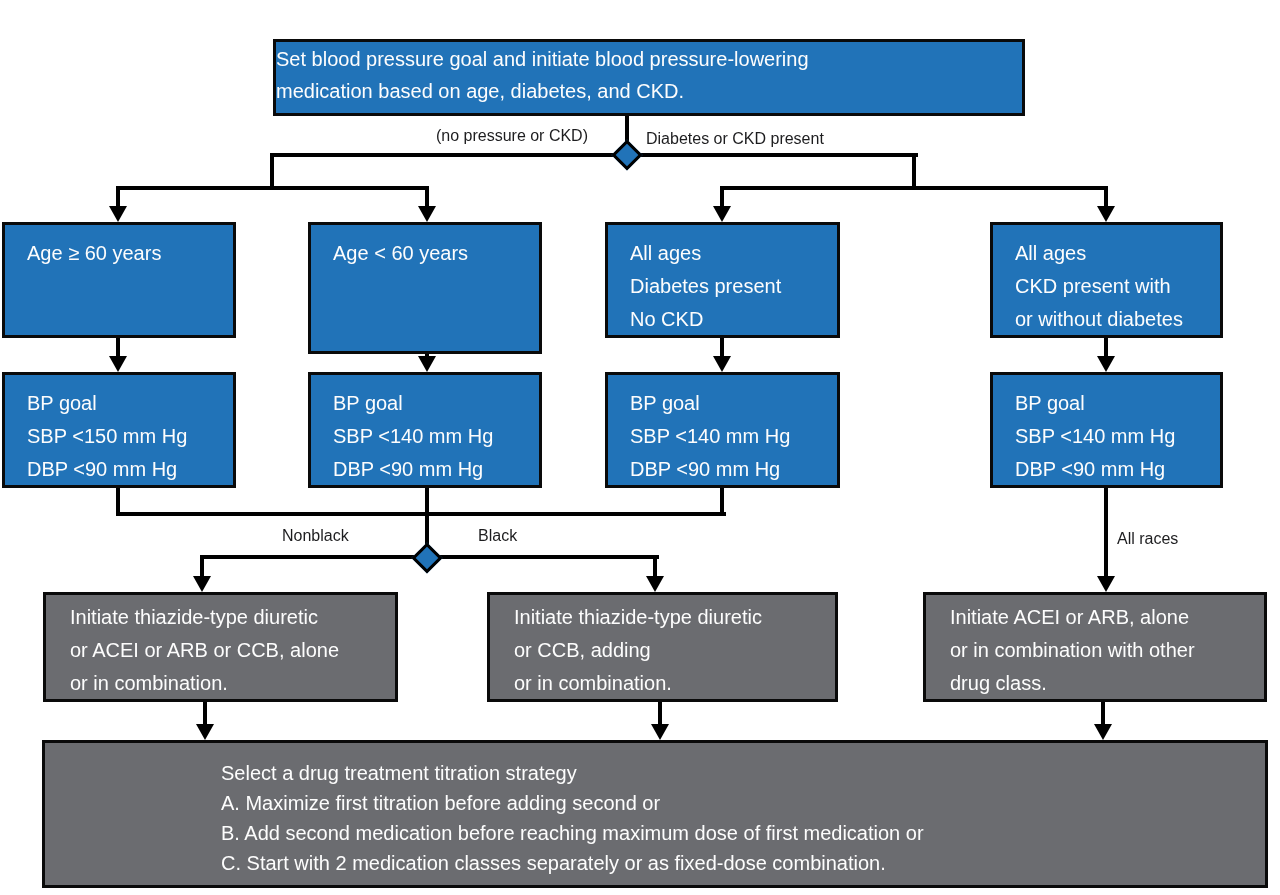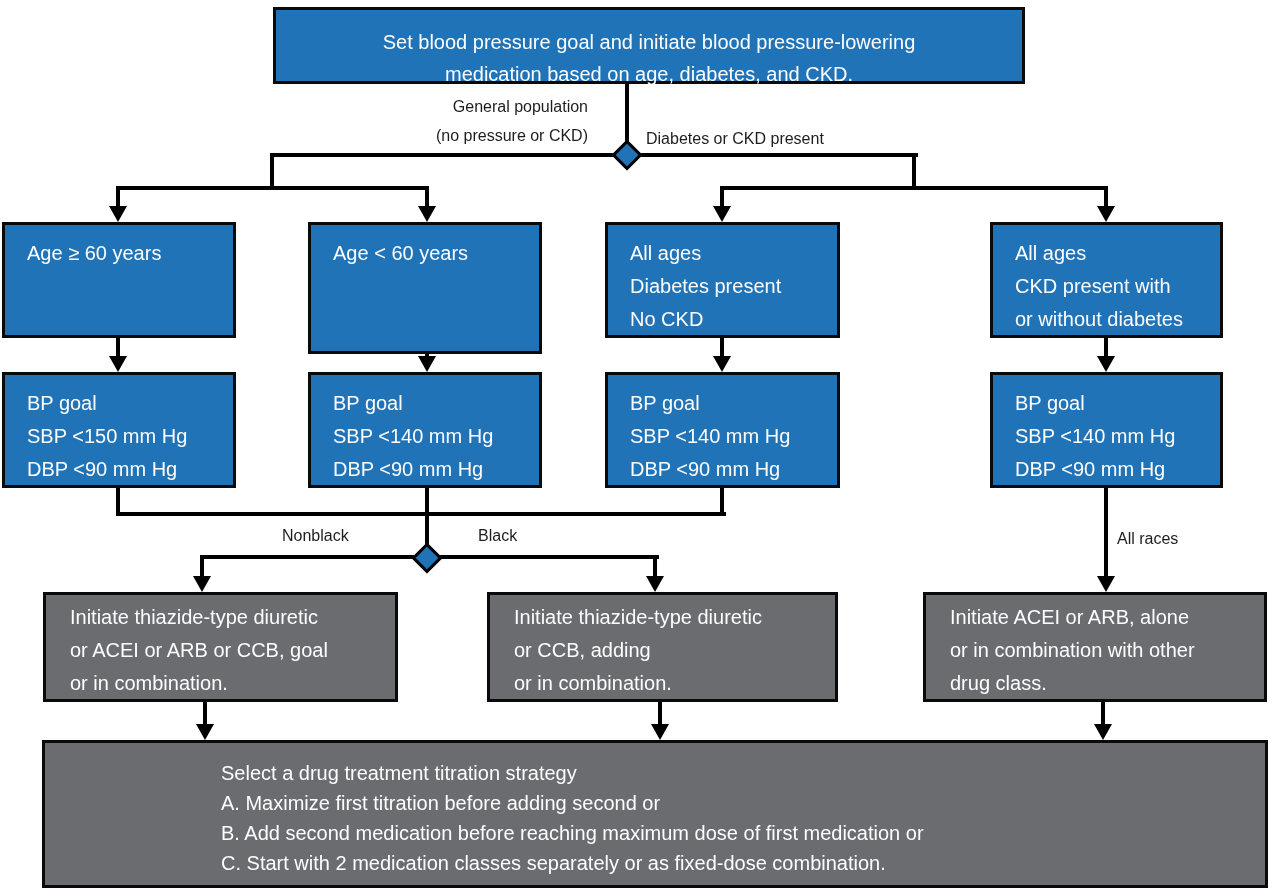--- a/index.html
+++ b/index.html
@@ -11,21 +11,21 @@
   .ah { position:absolute; width:0; height:0;
         border-left:9px solid transparent; border-right:9px solid transparent;
         border-top:16px solid #000000; }
   .diamond { position:absolute; width:16px; height:16px; background:#2173b8;
              border:3px solid #000000; transform:rotate(45deg); z-index:3; }
   .node { position:absolute; box-sizing:border-box; border:3px solid #0a0a0a;
           color:#fdfdfd; font-size:20px; line-height:33px; z-index:2; }
   .blue { background:#2173b8; }
   .gray { background:#6b6c70; }
   .bl   { white-space:nowrap; }
-  .root { text-align:center; padding-top:16px; line-height:32px; }
+  .root { padding-top:1px; line-height:32px;margin-top:32px; }
   .pop, .bp { padding:12px 0 0 22px; }
   .pad-lg { }
   .treat { padding:6px 0 0 24px; }
   .titr  { padding:15px 0 0 176px; line-height:30px; }
   .lbl { position:absolute; color:#1d1d1f; font-size:16px; line-height:29px;
          white-space:nowrap; z-index:2; }
   .lbl-right { text-align:right; }
 </style>
 </head>
 <body>
@@ -128,21 +128,21 @@
     <div class="bl">DBP &lt;90 mm Hg</div>
   </div>
   <div class="node blue bp" style="left:990px;top:372px;width:233px;height:116px">
     <div class="bl">BP goal</div>
     <div class="bl">SBP &lt;140 mm Hg</div>
     <div class="bl">DBP &lt;90 mm Hg</div>
   </div>
 
   <div class="node gray treat" style="left:43px;top:592px;width:355px;height:110px">
     <div class="bl">Initiate thiazide-type diuretic</div>
-    <div class="bl">or ACEI or ARB or CCB, goal</div>
+    <div class="bl">or ACEI or ARB or CCB, alone</div>
     <div class="bl">or in combination.</div>
   </div>
   <div class="node gray treat" style="left:487px;top:592px;width:351px;height:110px">
     <div class="bl">Initiate thiazide-type diuretic</div>
     <div class="bl">or CCB, adding</div>
     <div class="bl">or in combination.</div>
   </div>
   <div class="node gray treat" style="left:923px;top:592px;width:344px;height:110px">
     <div class="bl">Initiate ACEI or ARB, alone</div>
     <div class="bl">or in combination with other</div>

